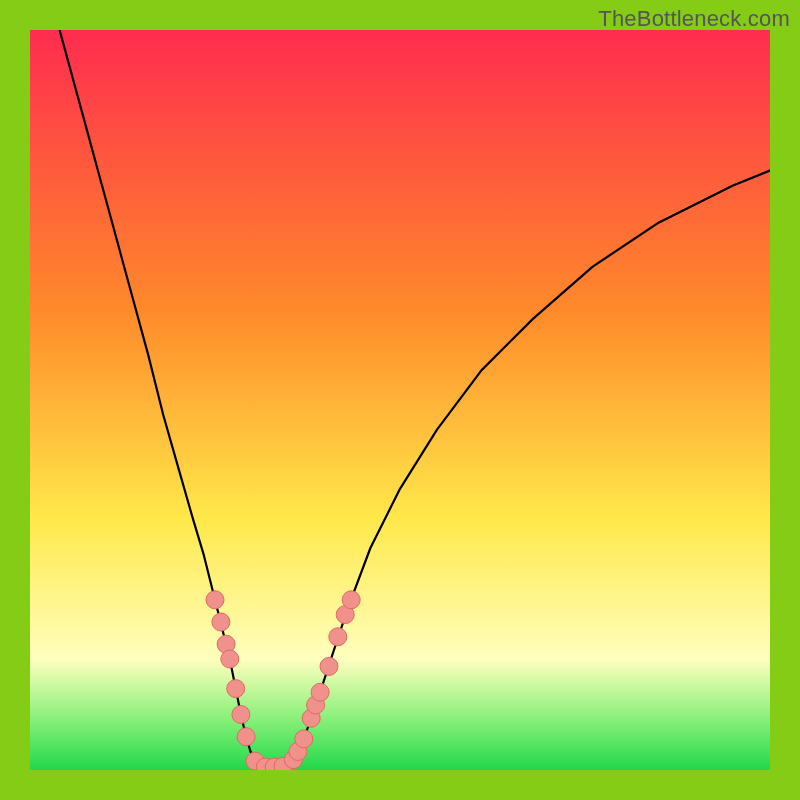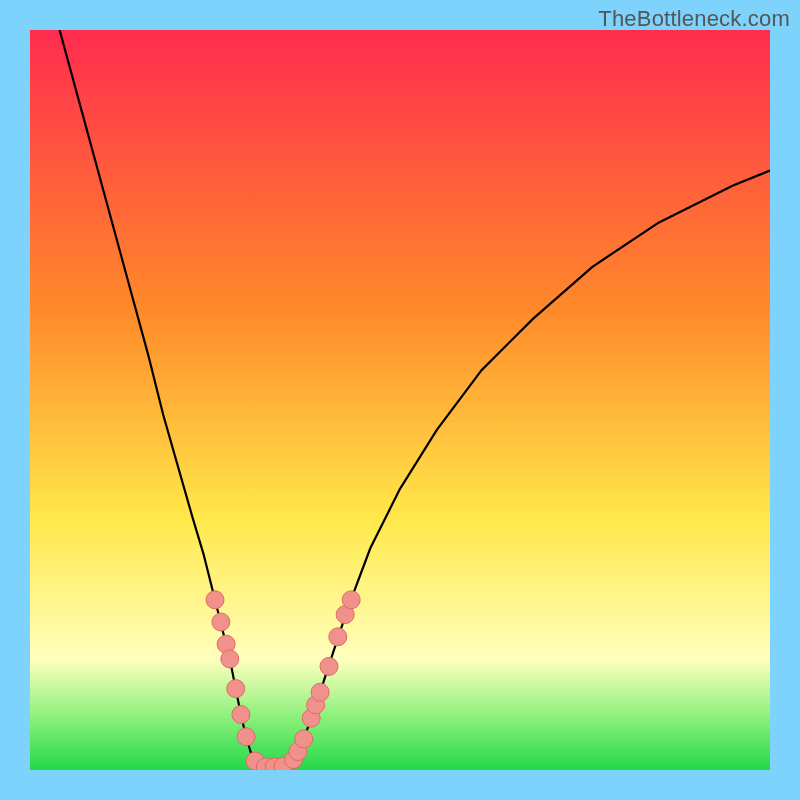--- a/index.html
+++ b/index.html
@@ -7,21 +7,21 @@
     padding: 0;
     width: 800px;
     height: 800px;
     background: #000;
     overflow: hidden;
   }
   .chart-wrap {
     position: relative;
     width: 800px;
     height: 800px;
-    background: #7dd3fc;
+    background: #84cc16;
   }
   .plot-area {
     position: absolute;
     left: 30px;
     top: 30px;
     width: 740px;
     height: 740px;
     overflow: hidden;
   }
   .watermark {

